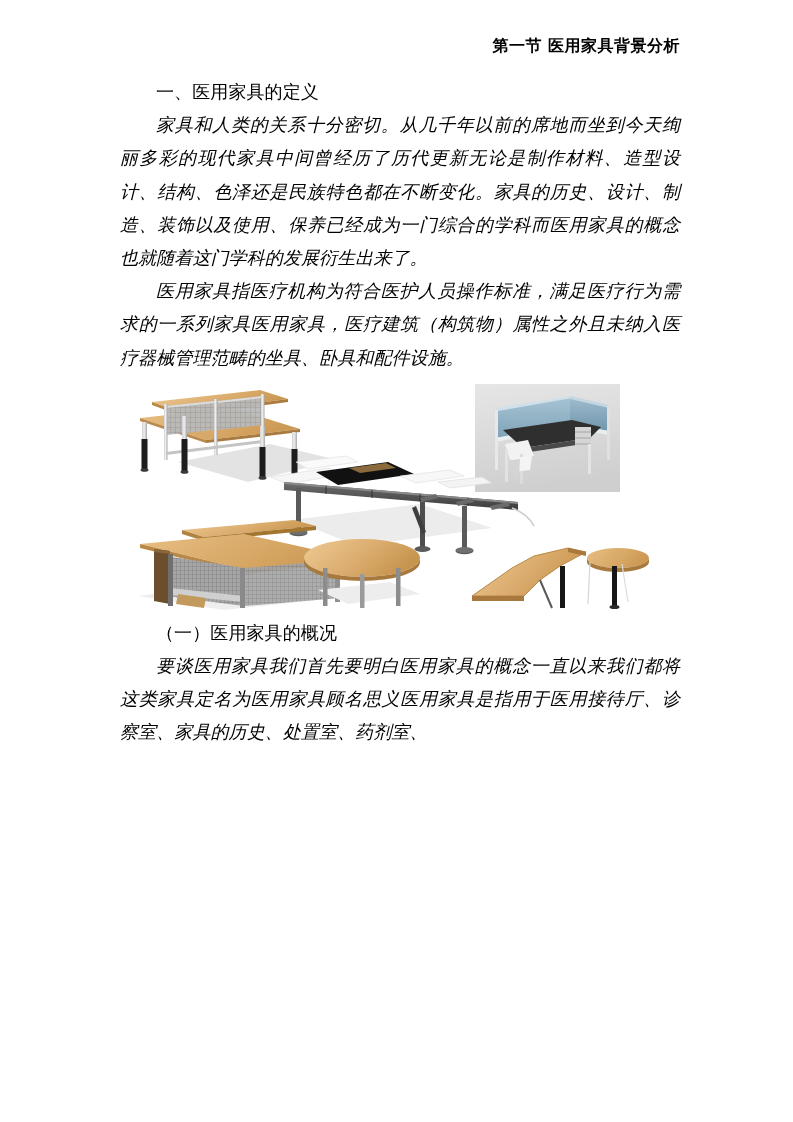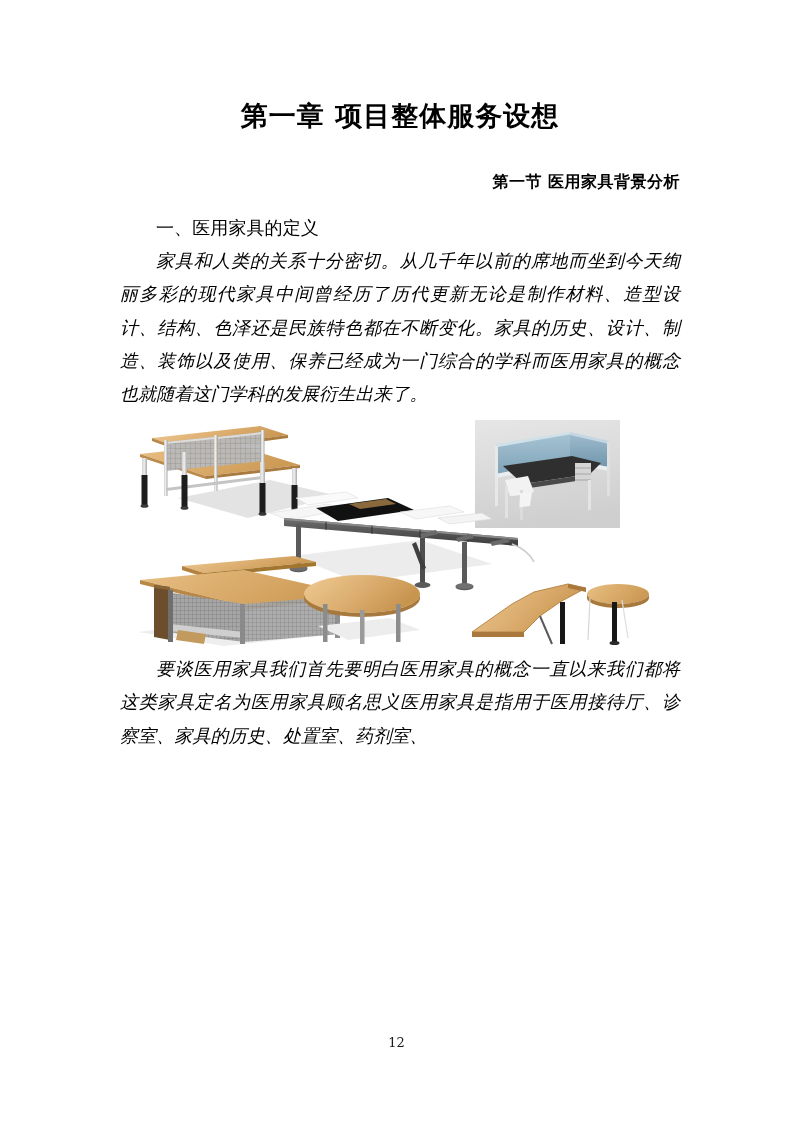--- a/index.html
+++ b/index.html
@@ -89,30 +89,30 @@
     font-family: "DejaVu Serif", "Liberation Serif", serif;
     color: #1a1a1a;
   }
 </style>
 </head>
 <body>
 
 <div class="page">
   <div class="content">
 
-    <h1 class="doc-title">第一章 项目整体服务设想</h1>
 
     <h2 class="doc-subtitle">第一节 医用家具背景分析</h2>
 
     <div class="spacer-sm"></div>
 
     <p class="para heading-item">一、医用家具的定义</p>
 
     <p class="para indent">家具和人类的关系十分密切。从几千年以前的席地而坐到今天绚丽多彩的现代家具中间曾经历了历代更新无论是制作材料、造型设计、结构、色泽还是民族特色都在不断变化。家具的历史、设计、制造、装饰以及使用、保养已经成为一门综合的学科而医用家具的概念也就随着这门学科的发展衍生出来了。</p>
 
+    <p class="para indent">医用家具指医疗机构为符合医护人员操作标准，满足医疗行为需求的一系列家具医用家具，医疗建筑（构筑物）属性之外且未纳入医疗器械管理范畴的坐具、卧具和配件设施。</p>
 
     <div class="figure">
       <svg class="fig-canvas" viewBox="0 0 560 228" preserveAspectRatio="xMidYMid meet">
         <defs>
           <linearGradient id="woodA" x1="0" y1="0" x2="1" y2="0.4">
             <stop offset="0%" stop-color="#efcb95"></stop>
             <stop offset="55%" stop-color="#dcae70"></stop>
             <stop offset="100%" stop-color="#c8954f"></stop>
           </linearGradient>
           <linearGradient id="woodB" x1="0" y1="0" x2="1" y2="0.3">
@@ -324,19 +324,19 @@
 
           <path d="M420 198 L432 226" stroke="#5a5a5a" stroke-width="2" fill="none"></path>
           <path d="M470 180 L468 222" stroke="#d6d6d6" stroke-width="1.2" fill="none"></path>
           <path d="M502 182 L508 220" stroke="#dcdcdc" stroke-width="1.2" fill="none"></path>
         </g>
 
       </svg>
 
     </div>
 
+    <p class="para heading-item">（一）医用家具的概况</p>
 
     <p class="para indent">要谈医用家具我们首先要明白医用家具的概念一直以来我们都将这类家具定名为医用家具顾名思义医用家具是指用于医用接待厅、诊察室、家具的历史、处置室、药剂室、</p>
 
   </div>
 
-  <div class="page-number">12</div>
 </div>
 
 </body></html>

